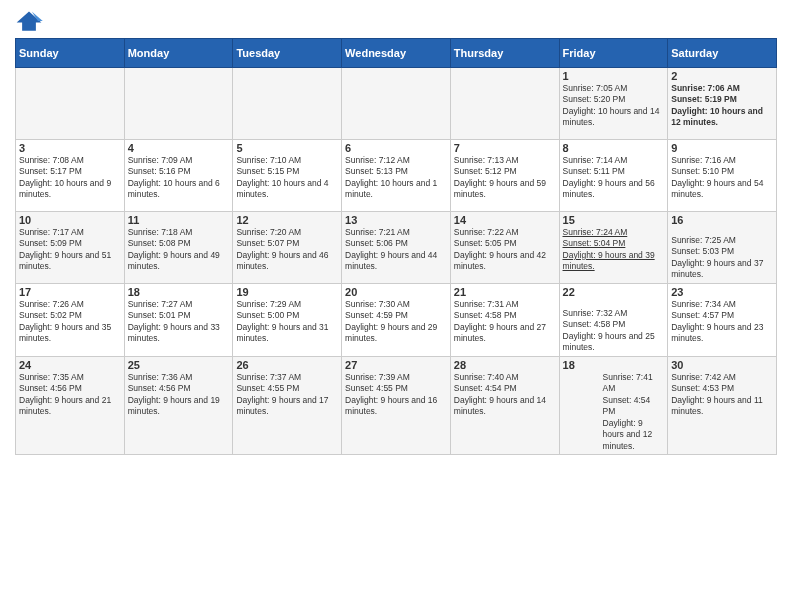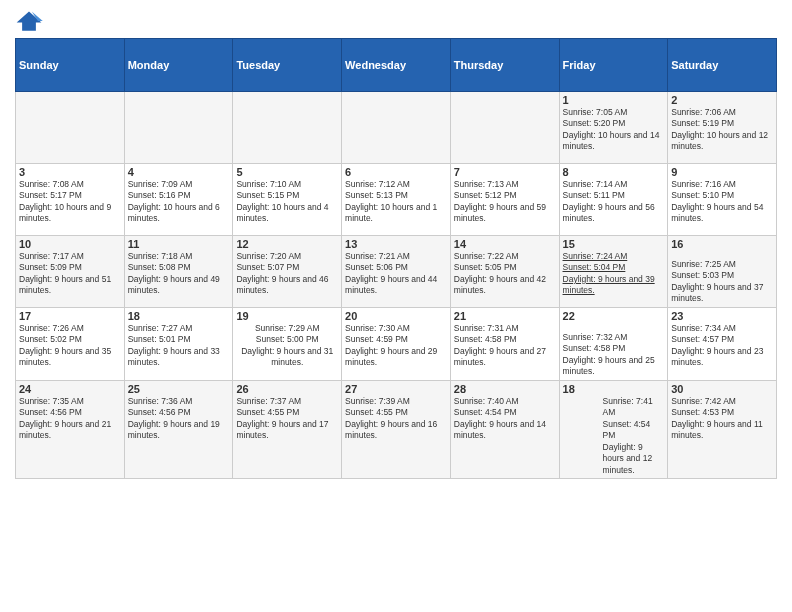--- a/index.html
+++ b/index.html
@@ -45,21 +45,21 @@
     table {
       width: 100%;
       border-collapse: collapse;
       table-layout: fixed;
     }
     thead tr th {
       background-color: #2563b0;
       color: #fff;
       font-size: 11px;
       font-weight: bold;
-      padding: 20px 3px;
+      padding: 8px 3px;
       text-align: left;
       border: 1px solid #1a4a8a;
     }
     tbody tr td {
       vertical-align: top;
       border: 1px solid #ccc;
       padding: 2px 3px;
       font-size: 9px;
       color: #333;
       height: 72px;
@@ -128,21 +128,21 @@
           <td class="empty"></td>
           <td class="empty"></td>
           <td>
             <span class="day-number">1</span>
             <div class="day-info" style="white-space: pre-line;">Sunrise: 7:05 AM
 Sunset: 5:20 PM
 Daylight: 10 hours and 14 minutes.</div>
           </td>
           <td>
             <span class="day-number">2</span>
-            <div class="day-info" style="white-space: pre-line;">Sunrise: 7:06 AM
+            <div class="day-info" style="white-space: pre-line; font-weight: bold;">Sunrise: 7:06 AM
 Sunset: 5:19 PM
 Daylight: 10 hours and 12 minutes.</div>
           </td>
         </tr>
         <tr>
           <td>
             <span class="day-number">3</span>
             <div class="day-info" style="white-space: pre-line;">Sunrise: 7:08 AM
 Sunset: 5:17 PM
 Daylight: 10 hours and 9 minutes.</div>
@@ -236,21 +236,21 @@
 Daylight: 9 hours and 35 minutes.</div>
           </td>
           <td>
             <span class="day-number">18</span>
             <div class="day-info" style="white-space: pre-line;">Sunrise: 7:27 AM
 Sunset: 5:01 PM
 Daylight: 9 hours and 33 minutes.</div>
           </td>
           <td>
             <span class="day-number">19</span>
-            <div class="day-info" style="white-space: pre-line; text-align: center;">Sunrise: 7:29 AM
+            <div class="day-info" style="white-space: pre-line;">Sunrise: 7:29 AM
 Sunset: 5:00 PM
 Daylight: 9 hours and 31 minutes.</div>
           </td>
           <td>
             <span class="day-number">20</span>
             <div class="day-info" style="white-space: pre-line;">Sunrise: 7:30 AM
 Sunset: 4:59 PM
 Daylight: 9 hours and 29 minutes.</div>
           </td>
           <td>

